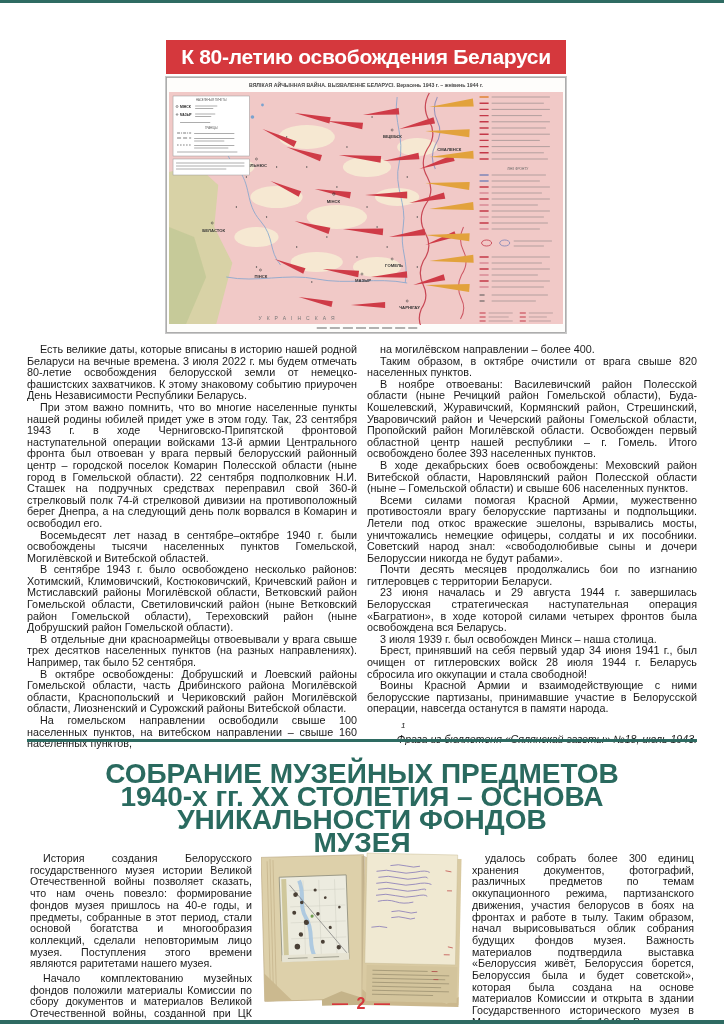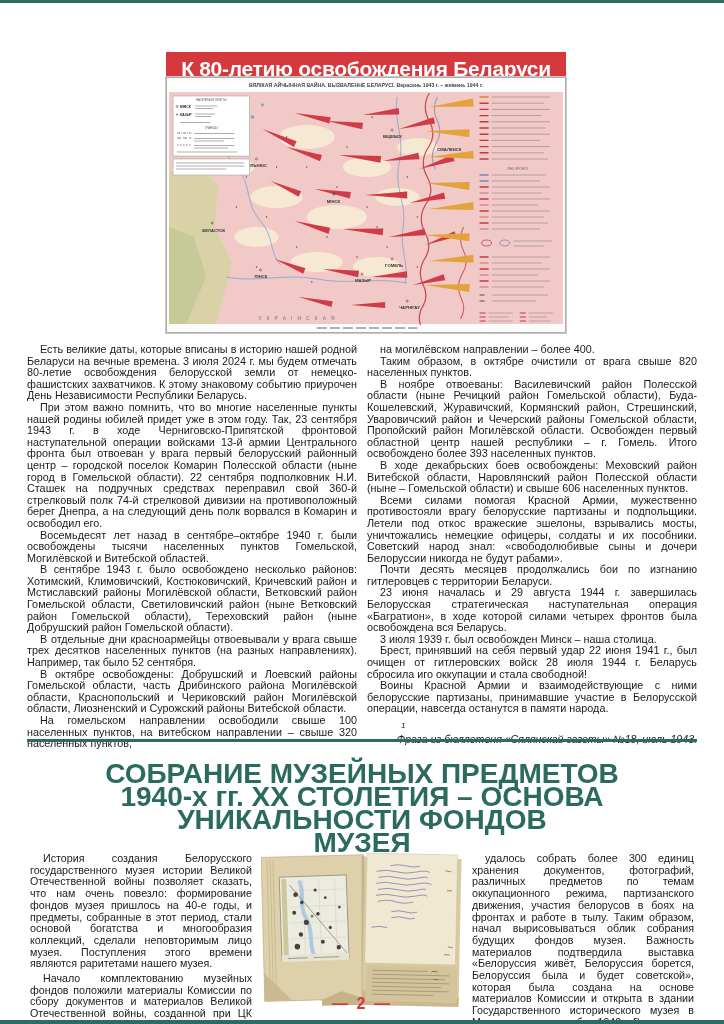--- a/index.html
+++ b/index.html
@@ -4,21 +4,21 @@
 <style>
   html,body{margin:0;padding:0;background:#ffffff;}
   .sheet{
     position:relative;width:724px;height:1024px;background:#ffffff;overflow:hidden;
     font-family:"Liberation Sans",sans-serif;color:#1a1a1a;
   }
   .rule-top{position:absolute;top:0;left:0;width:724px;height:3px;background:#2e6b62;}
   .rule-bottom{position:absolute;bottom:0;left:0;width:724px;height:4px;background:#2e6b62;}
 
   .banner{
-    position:absolute;top:52px;left:166px;width:400px;height:34px;background:#d5383d;
+    position:absolute;top:40px;left:166px;width:400px;height:34px;background:#d5383d;
     display:flex;align-items:center;justify-content:center;
   }
   .banner span{color:#ffffff;font-weight:bold;font-size:21px;letter-spacing:-0.3px;white-space:nowrap;}
 
   .map-figure{
     position:absolute;top:77px;left:166px;width:400px;height:256px;
     box-shadow:0 0 0 1px #c8c8c8;background:#fff;
   }
   .map-figure svg{display:block;width:100%;height:100%;}
 
@@ -201,39 +201,39 @@
 
       <g>
         <rect x="3" y="248" width="392" height="6" fill="#fdfdfb"></rect>
         <path d="M150,251 h100" stroke="#666" stroke-width="1.2" stroke-dasharray="10,3"></path>
       </g>
     </svg>
   </div>
 
   <div class="article article1">
     <div class="col">
-        <p>Есть великие даты, которые вписаны в историю нашей родной Беларуси на вечные времена. 3 июля 2024 г. мы будем отмечать 80-летие освобождения белорусской земли от немецко-фашистских захватчиков. К этому знаковому событию приурочен День Независимости Республики Беларусь.</p>
+        <p>Есть великие даты, которые вписаны в историю нашей родной Беларуси на вечные времена. 3 июля 2022 г. мы будем отмечать 80-летие освобождения белорусской земли от немецко-фашистских захватчиков. К этому знаковому событию приурочен День Независимости Республики Беларусь.</p>
         <p>При этом важно помнить, что во многие населенные пункты нашей родины юбилей придет уже в этом году. Так, 23 сентября 1943 г. в ходе Черниговско-Припятской фронтовой наступательной операции войсками 13-й армии Центрального фронта был отвоеван у врага первый белорусский районный центр – городской поселок Комарин Полесской области (ныне город в Гомельской области). 22 сентября подполковник Н.И. Сташек на подручных средствах переправил свой 360-й стрелковый полк 74-й стрелковой дивизии на противоположный берег Днепра, а на следующий день полк ворвался в Комарин и освободил его.</p>
         <p>Восемьдесят лет назад в сентябре–октябре 1940 г. были освобождены тысячи населенных пунктов Гомельской, Могилёвской и Витебской областей.</p>
         <p>В сентябре 1943 г. было освобождено несколько районов: Хотимский, Климовичский, Костюковичский, Кричевский район и Мстиславский районы Могилёвской области, Ветковский район Гомельской области, Светиловичский район (ныне Ветковский район Гомельской области), Тереховский район (ныне Добрушский район Гомельской области).</p>
         <p>В отдельные дни красноармейцы отвоевывали у врага свыше трех десятков населенных пунктов (на разных направлениях). Например, так было 52 сентября.</p>
         <p>В октябре освобождены: Добрушский и Лоевский районы Гомельской области, часть Дрибинского района Могилёвской области, Краснопольский и Чериковский район Могилёвской области, Лиозненский и Сурожский районы Витебской области.</p>
-        <p>На гомельском направлении освободили свыше 100 населенных пунктов, на витебском направлении – свыше 320 населенных пунктов,</p>
+        <p>На гомельском направлении освободили свыше 100 населенных пунктов, на витебском направлении – свыше 160 населенных пунктов,</p>
       </div>
     <div class="col">
       <div>
           <p>на могилёвском направлении – более 400.</p>
           <p>Таким образом, в октябре очистили от врага свыше 820 населенных пунктов.</p>
           <p>В ноябре отвоеваны: Василевичский район Полесской области (ныне Речицкий район Гомельской области), Буда-Кошелевский, Журавичский, Кормянский район, Стрешинский, Уваровичский район и Чечерский районы Гомельской области, Пропойский район Могилёвской области. Освобожден первый областной центр нашей республики – г. Гомель. Итого освобождено более 393 населенных пунктов.</p>
           <p>В ходе декабрьских боев освобождены: Меховский район Витебской области, Наровлянский район Полесской области (ныне – Гомельской области) и свыше 606 населенных пунктов.</p>
           <p>Всеми силами помогая Красной Армии, мужественно противостояли врагу белорусские партизаны и подпольщики. Летели под откос вражеские эшелоны, взрывались мосты, уничтожались немецкие офицеры, солдаты и их пособники. Советский народ знал: «свободолюбивые сыны и дочери Белоруссии никогда не будут рабами».</p>
           <p>Почти десять месяцев продолжались бои по изгнанию гитлеровцев с территории Беларуси.</p>
           <p>23 июня началась и 29 августа 1944 г. завершилась Белорусская стратегическая наступательная операция «Багратион», в ходе которой силами четырех фронтов была освобождена вся Беларусь.</p>
           <p>3 июля 1939 г. был освобожден Минск – наша столица.</p>
-          <p>Брест, принявший на себя первый удар 22 июня 1941 г., был очищен от гитлеровских войск 28 июля 1944 г. Беларусь сбросила иго оккупации и стала свободной!</p>
+          <p>Брест, принявший на себя первый удар 34 июня 1941 г., был очищен от гитлеровских войск 28 июля 1944 г. Беларусь сбросила иго оккупации и стала свободной!</p>
           <p>Воины Красной Армии и взаимодействующие с ними белорусские партизаны, принимавшие участие в Белорусской операции, навсегда останутся в памяти народа.</p>
         </div>
       <div class="foot-mark">1</div>
       <div class="attribution">Фраза из бюллетеня «Сялянскай газеты» №18, июль 1943.</div>
     </div>
   </div>
 
   <div class="divider"></div>
 
   <div class="a2-title">

